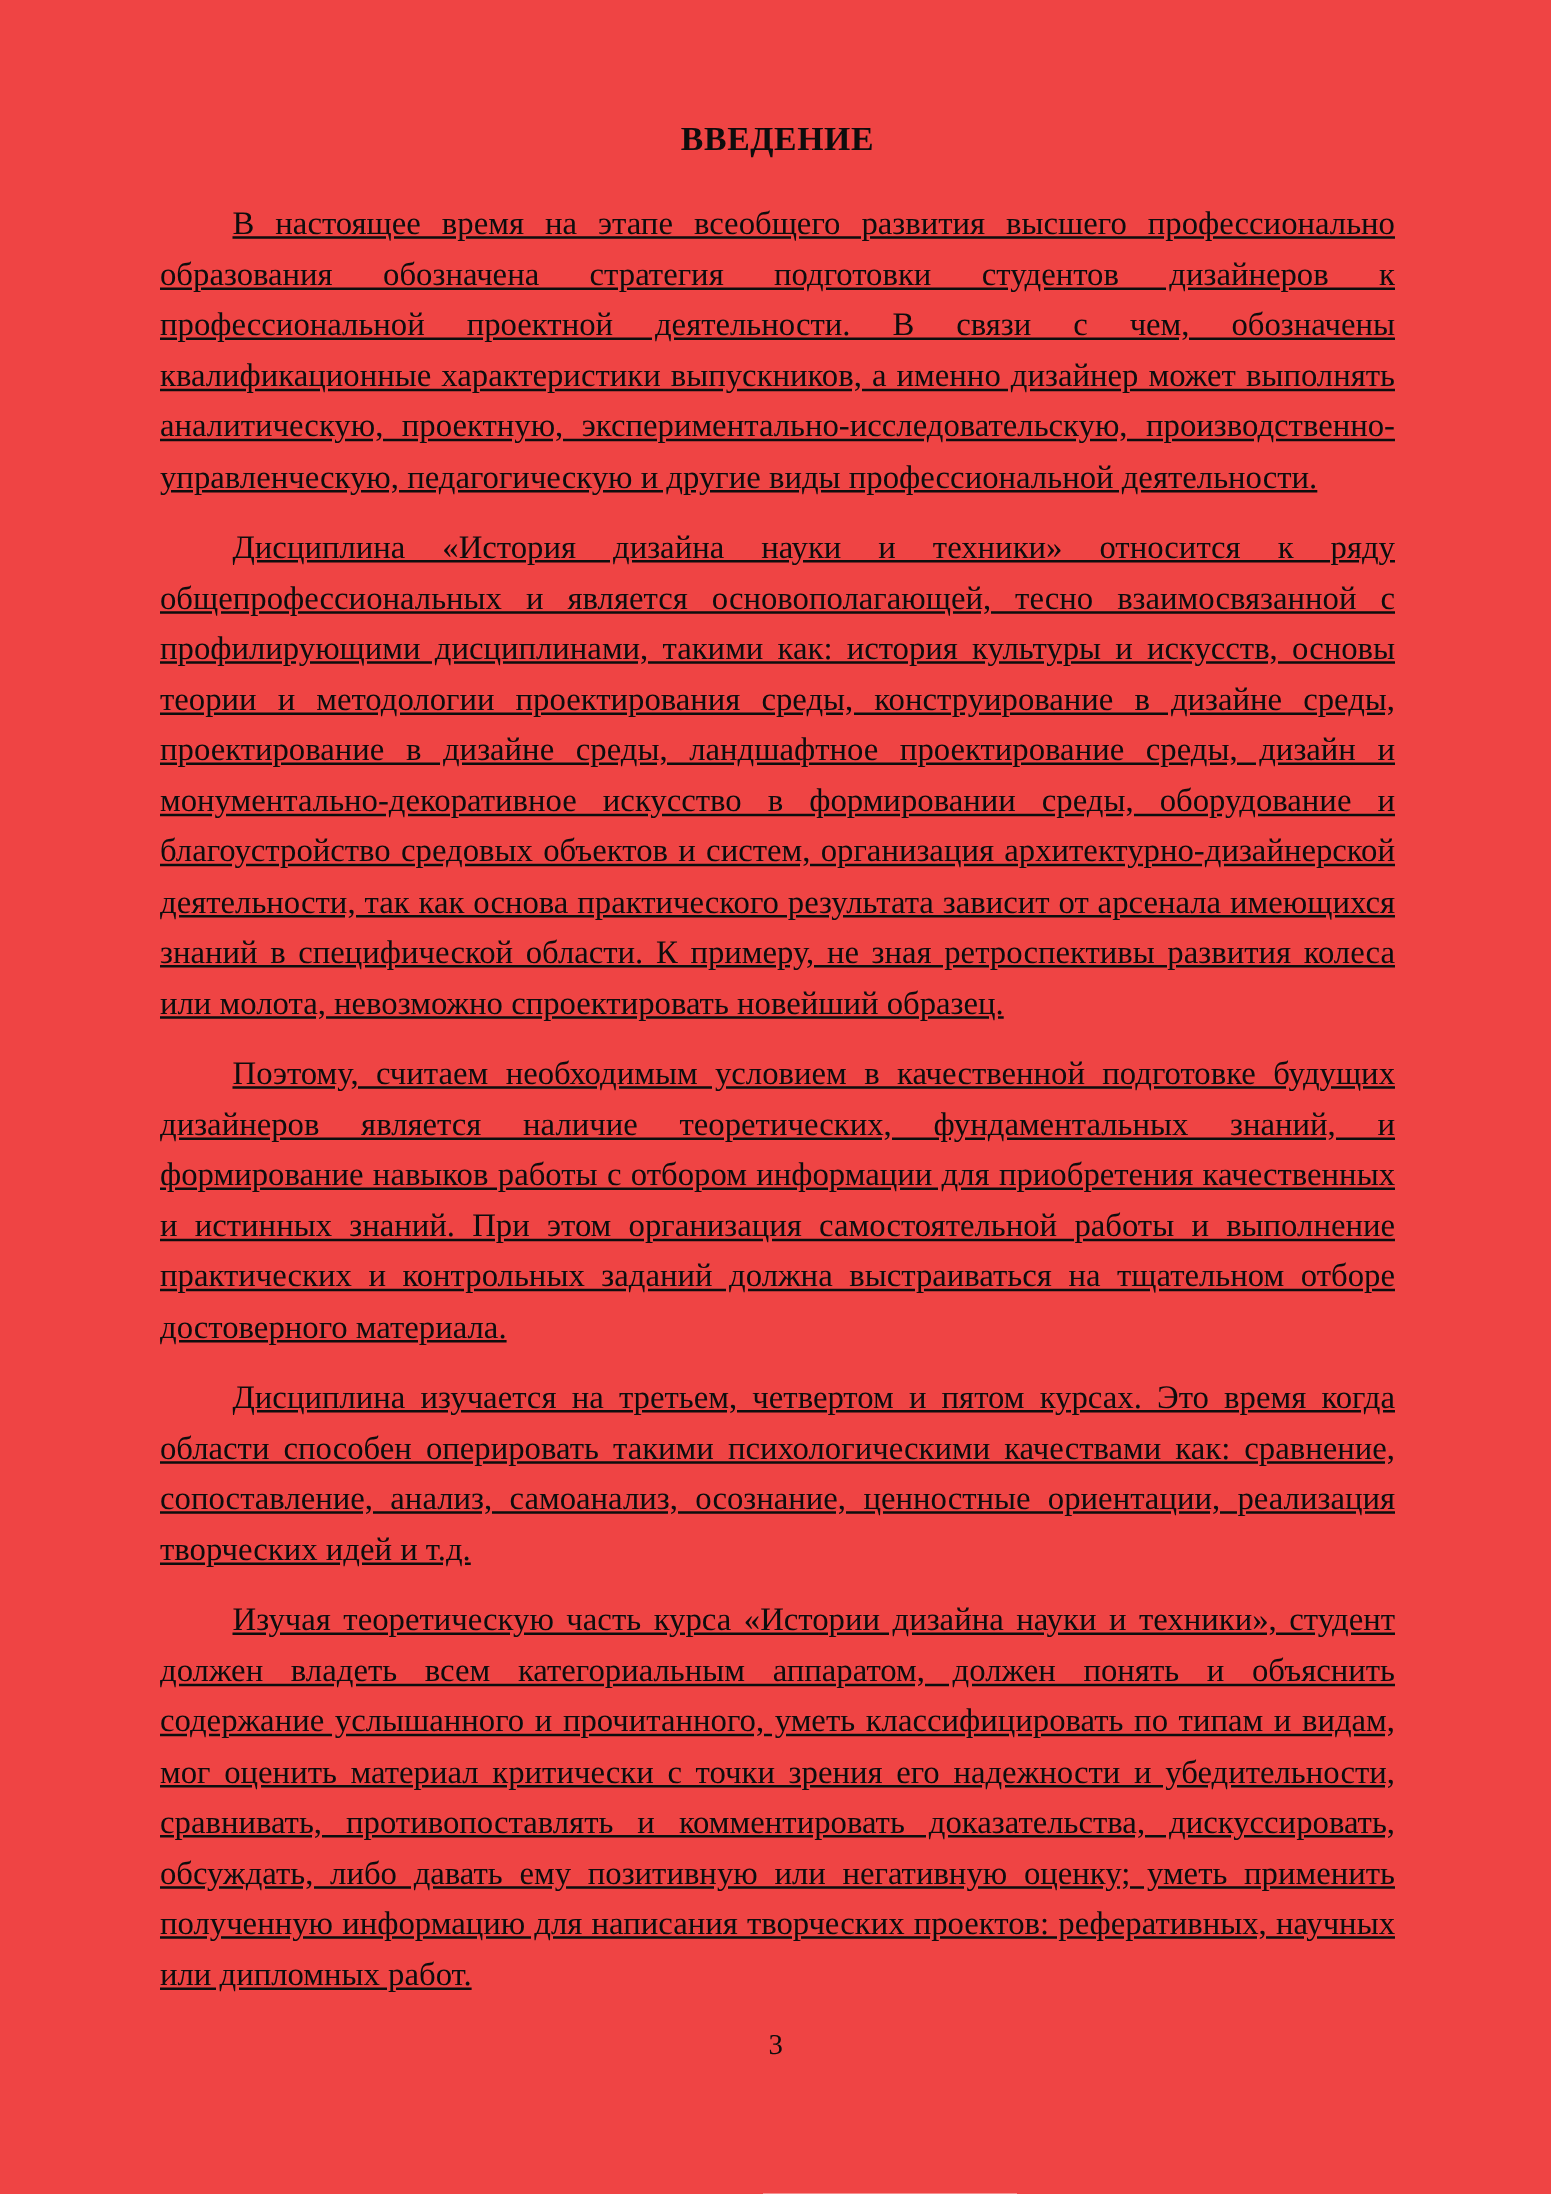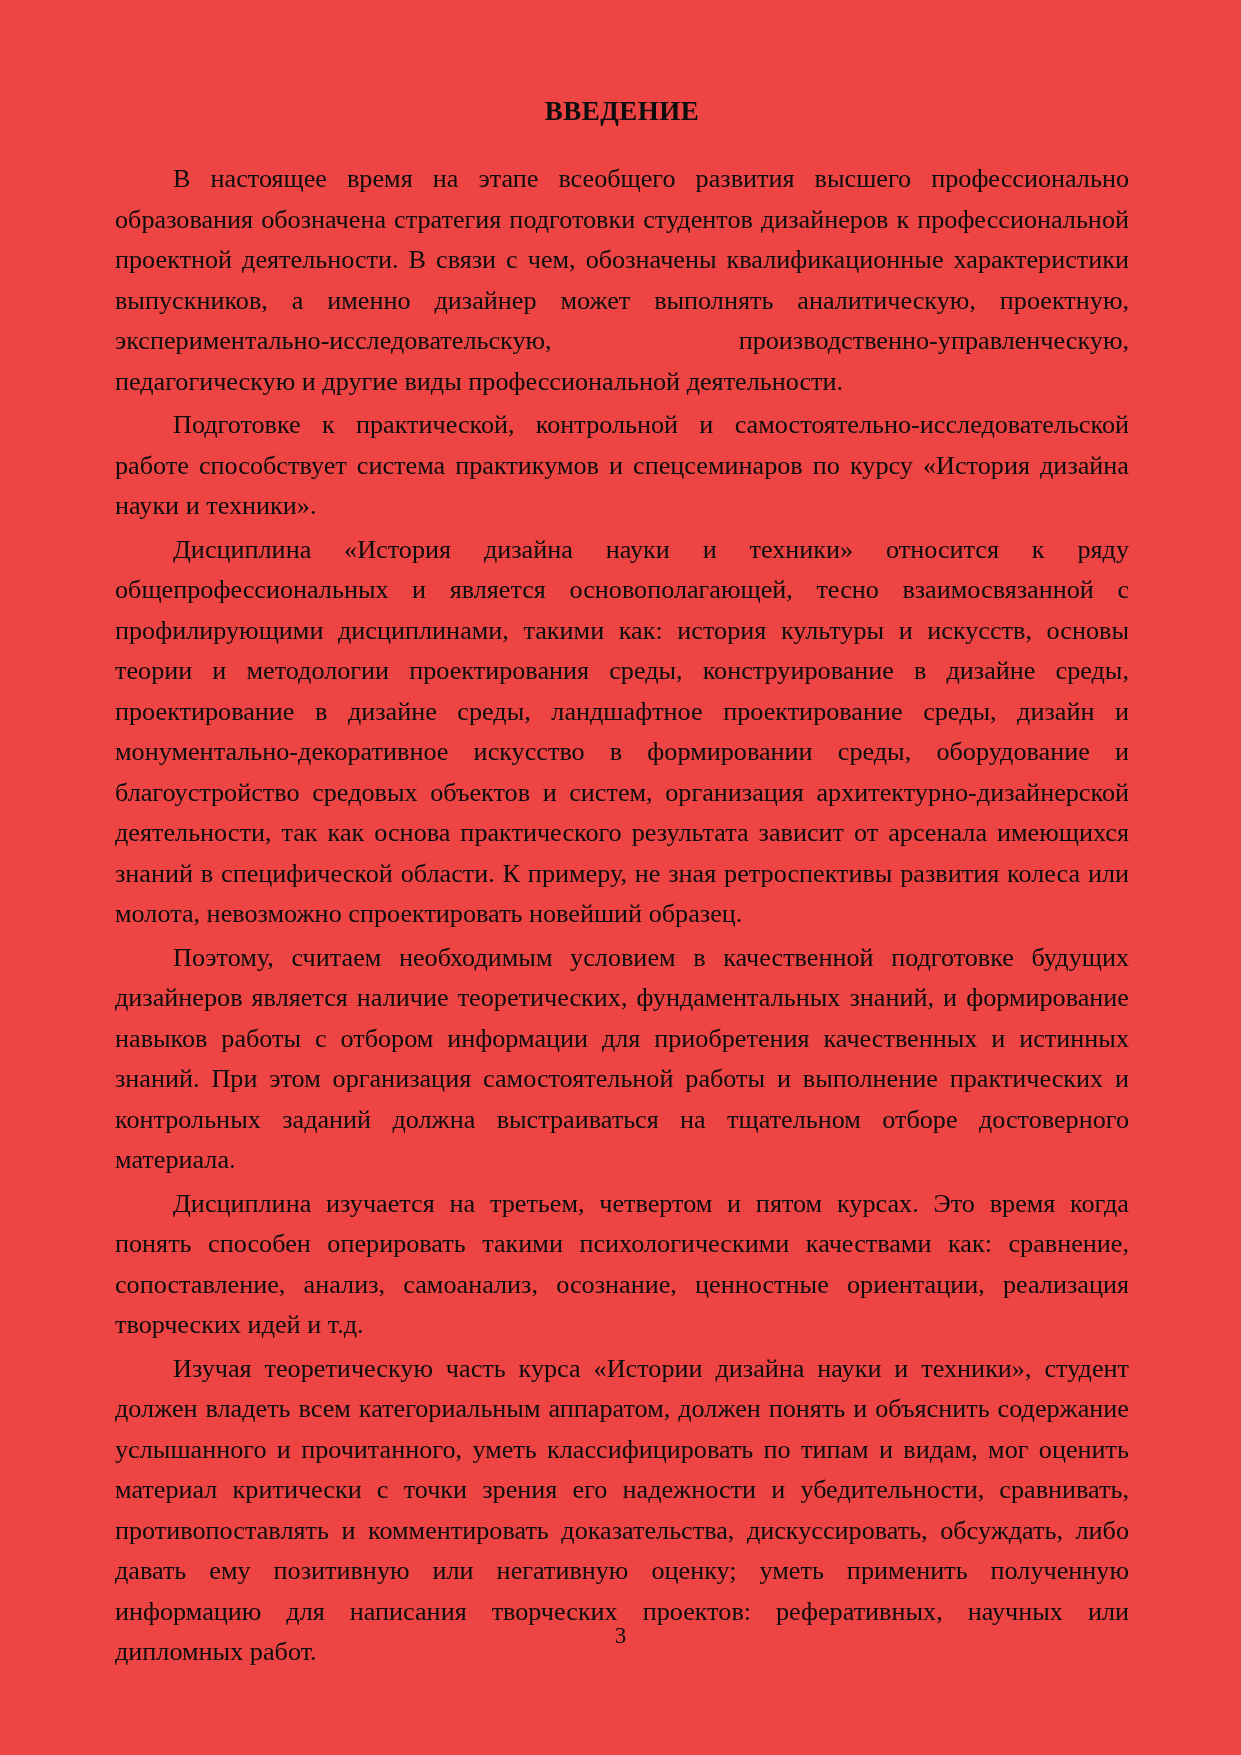--- a/index.html
+++ b/index.html
@@ -24,47 +24,47 @@
     width: 1020px;
   }
   .doc-title {
     text-align: center;
     font-weight: bold;
     font-size: 27px;
     letter-spacing: 0.5px;
     margin: 0 0 32px 0;
   }
   p.para {
-    margin: 3px;
+    margin: 16px;
     text-align: justify;
     text-justify: inter-word;
     text-indent: 58px;
     font-size: 26.2px;
     line-height: 40.5px;
     hyphens: none;
+    text-decoration: underline;
   }
   .page-number {
     position: absolute;
     left: 0;
     right: 0;
     top: 1623px;
     text-align: center;
     font-size: 23px;
     font-family: "Liberation Serif", "DejaVu Serif", serif;
   }
 </style>
 </head>
 <body>
 
 <div class="page">
   <div class="content">
     <h1 class="doc-title">ВВЕДЕНИЕ</h1>
 
     <p class="para">В настоящее время на этапе всеобщего развития высшего профессионально образования обозначена стратегия подготовки студентов дизайнеров к профессиональной проектной деятельности. В связи с чем, обозначены квалификационные характеристики выпускников, а именно дизайнер может выполнять аналитическую, проектную, экспериментально-исследовательскую, производственно-управленческую, педагогическую и другие виды профессиональной деятельности.</p>
-    <p class="para">Подготовке к практической, контрольной и самостоятельно-исследовательской работе способствует система практикумов и спецсеминаров по курсу «История дизайна науки и техники».</p>
     <p class="para">Дисциплина «История дизайна науки и техники» относится к ряду общепрофессиональных и является основополагающей, тесно взаимосвязанной с профилирующими дисциплинами, такими как: история культуры и искусств, основы теории и методологии проектирования среды, конструирование в дизайне среды, проектирование в дизайне среды, ландшафтное проектирование среды, дизайн и монументально-декоративное искусство в формировании среды, оборудование и благоустройство средовых объектов и систем, организация архитектурно-дизайнерской деятельности, так как основа практического результата зависит от арсенала имеющихся знаний в специфической области. К примеру, не зная ретроспективы развития колеса или молота, невозможно спроектировать новейший образец.</p>
     <p class="para">Поэтому, считаем необходимым условием в качественной подготовке будущих дизайнеров является наличие теоретических, фундаментальных знаний, и формирование навыков работы с отбором информации для приобретения качественных и истинных знаний. При этом организация самостоятельной работы и выполнение практических и контрольных заданий должна выстраиваться на тщательном отборе достоверного материала.</p>
-    <p class="para">Дисциплина изучается на третьем, четвертом и пятом курсах. Это время когда понять способен оперировать такими психологическими качествами как: сравнение, сопоставление, анализ, самоанализ, осознание, ценностные ориентации, реализация творческих идей и т.д.</p>
+    <p class="para">Дисциплина изучается на третьем, четвертом и пятом курсах. Это время когда области способен оперировать такими психологическими качествами как: сравнение, сопоставление, анализ, самоанализ, осознание, ценностные ориентации, реализация творческих идей и т.д.</p>
     <p class="para">Изучая теоретическую часть курса «Истории дизайна науки и техники», студент должен владеть всем категориальным аппаратом, должен понять и объяснить содержание услышанного и прочитанного, уметь классифицировать по типам и видам, мог оценить материал критически с точки зрения его надежности и убедительности, сравнивать, противопоставлять и комментировать доказательства, дискуссировать, обсуждать, либо давать ему позитивную или негативную оценку; уметь применить полученную информацию для написания творческих проектов: реферативных, научных или дипломных работ.</p>
   </div>
 
   <div class="page-number">3</div>
 </div>
 
 </body></html>

